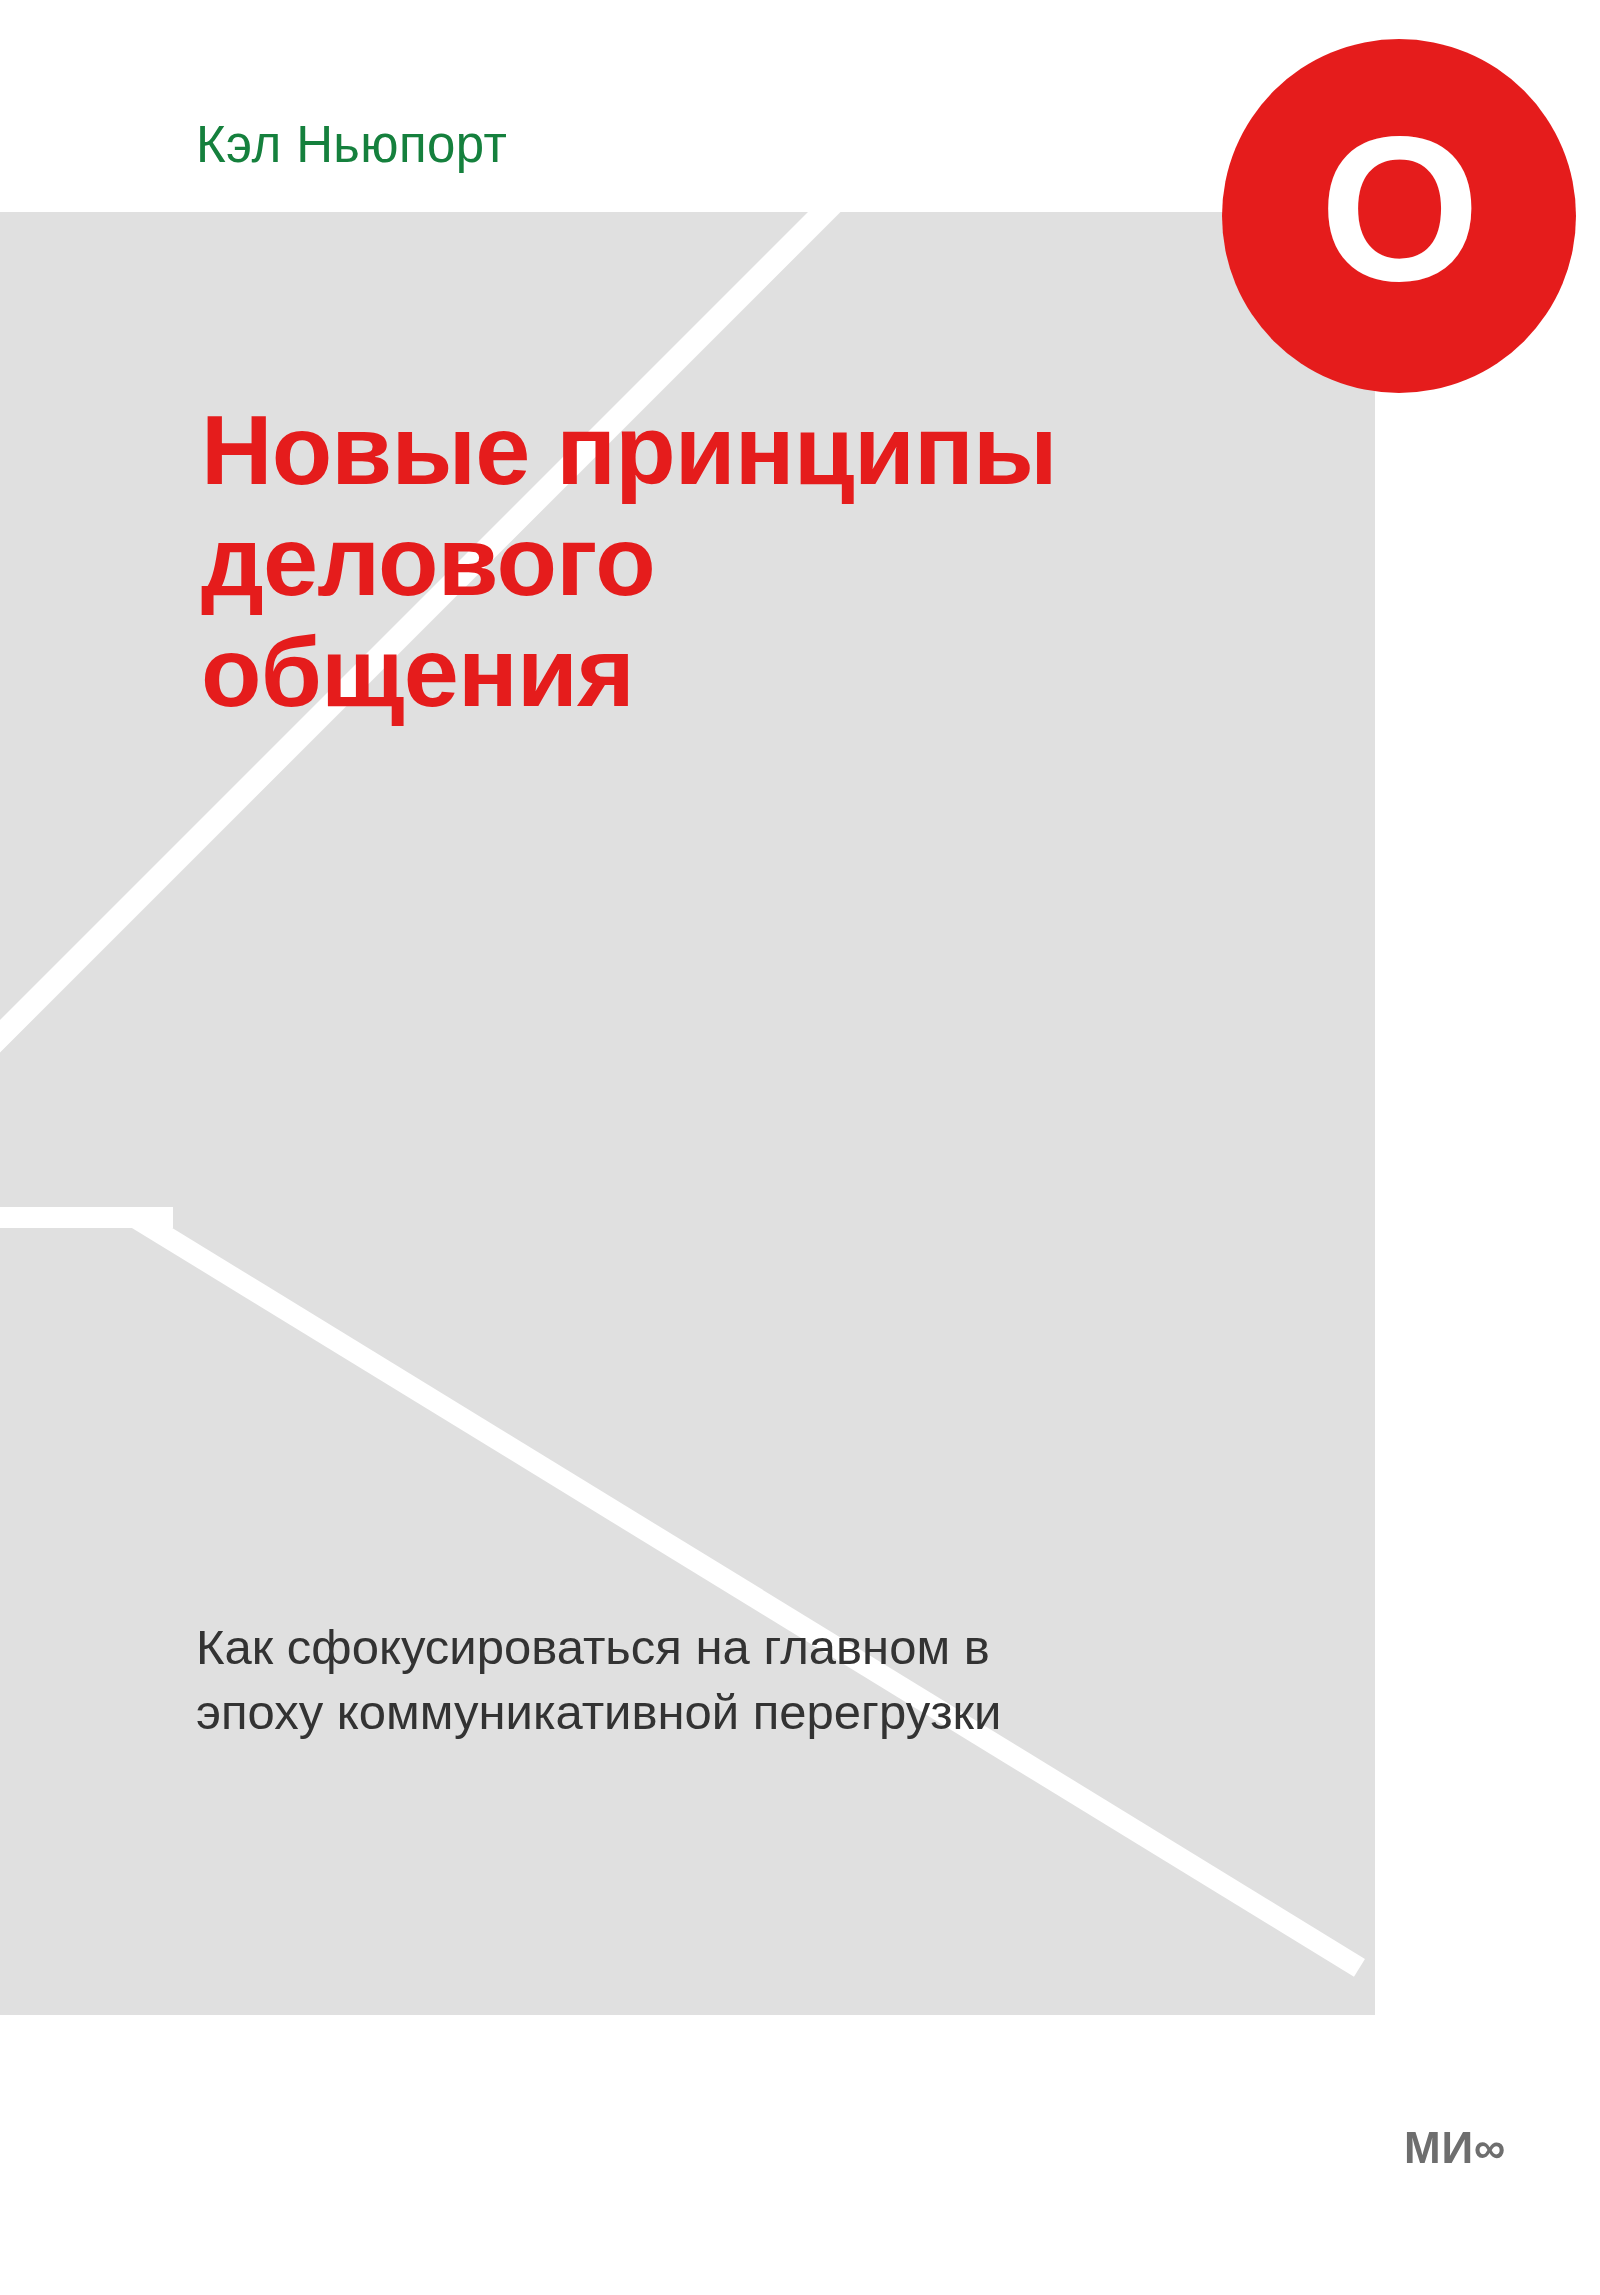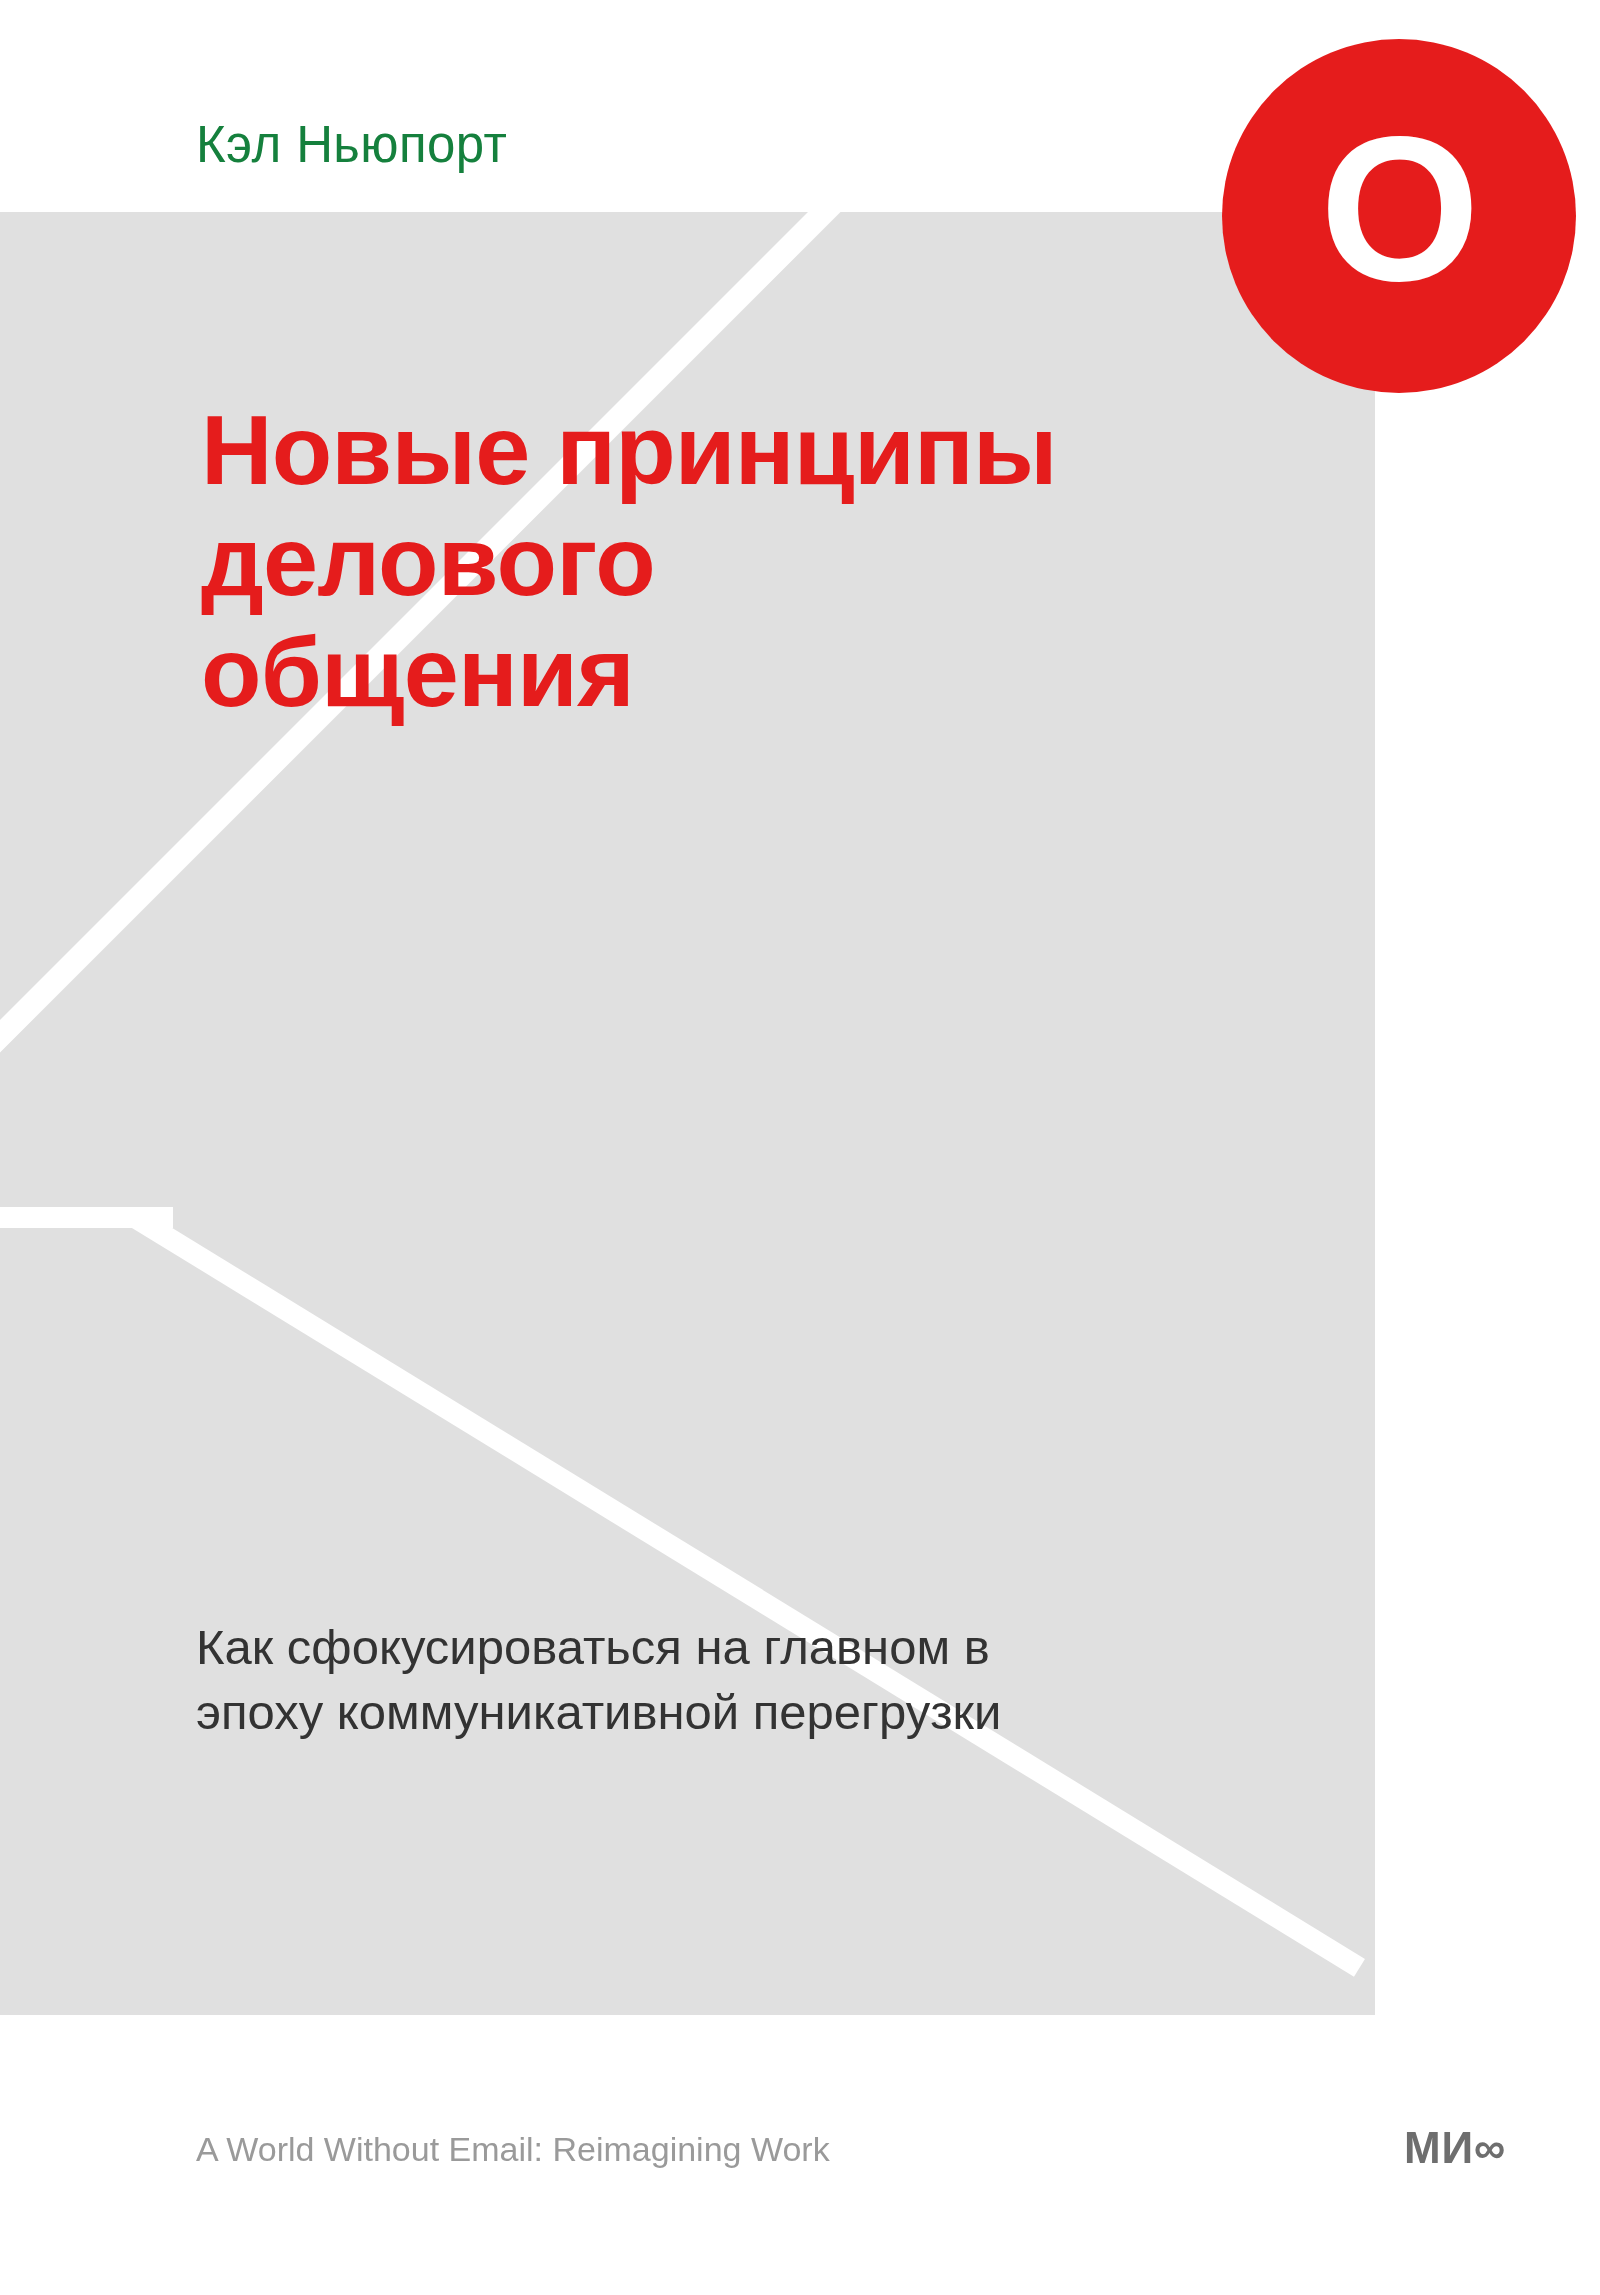--- a/index.html
+++ b/index.html
@@ -145,19 +145,18 @@
 
   <div class="red-circle">
     <span class="letter">O</span>
   </div>
 
   <div class="title">Новые принципы делового общения</div>
 
   <div class="subtitle">Как сфокусироваться на главном в эпоху коммуникативной перегрузки</div>
 
   <div class="footer">
-    <div>A World Without Email: Reimagining Work</div>
   </div>
 
   <div class="publisher">МИ∞</div>
 
 </div>
 
 
 </body></html>

